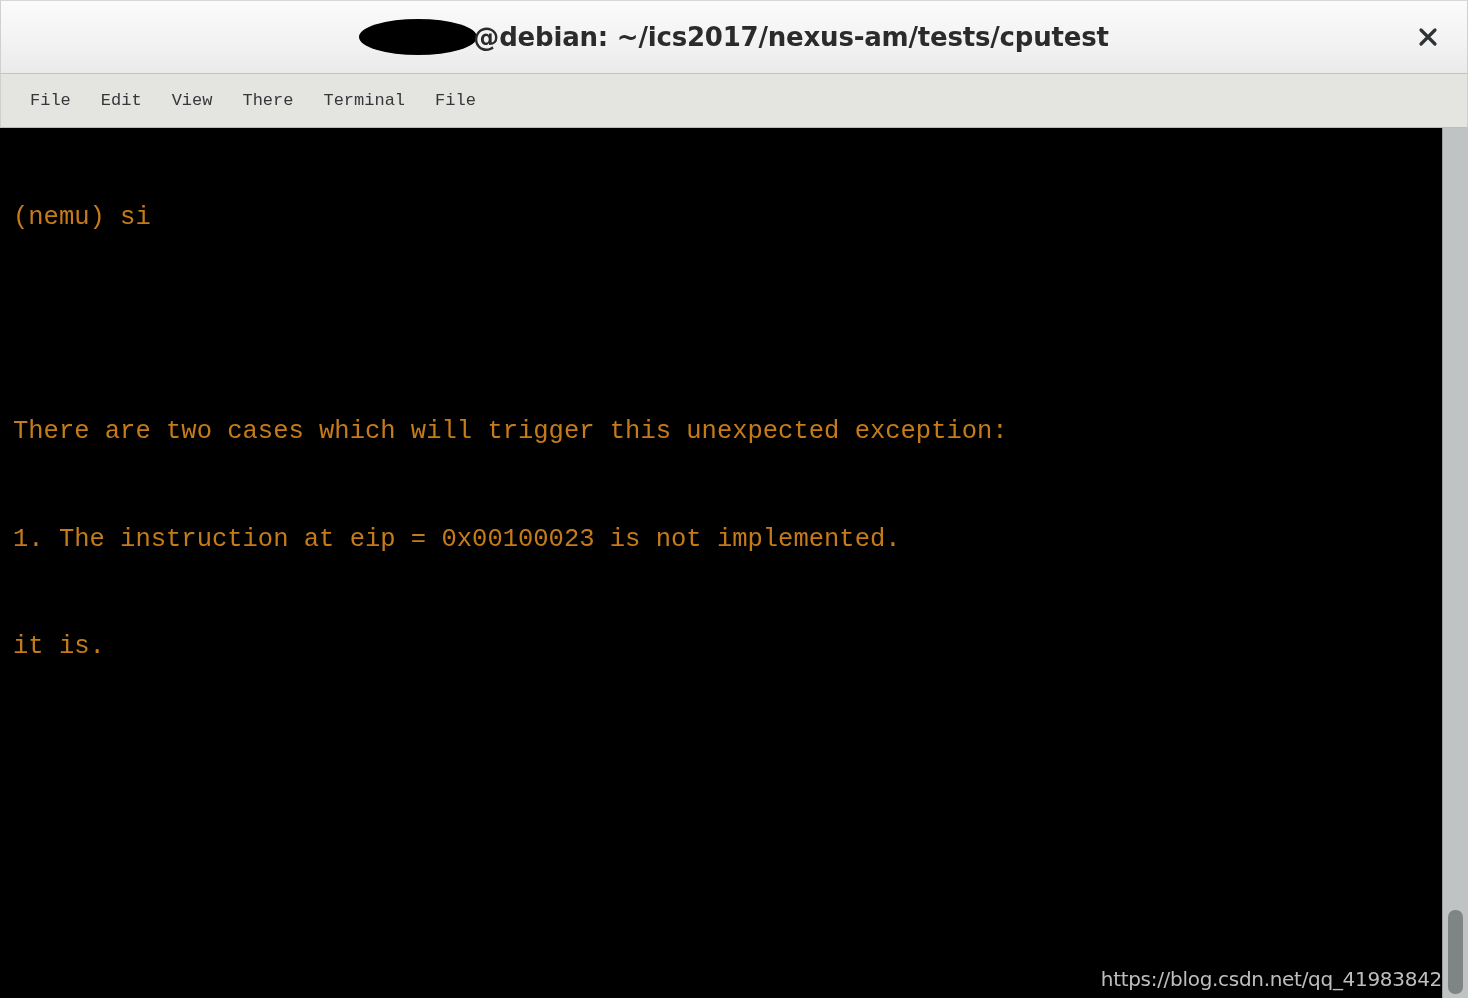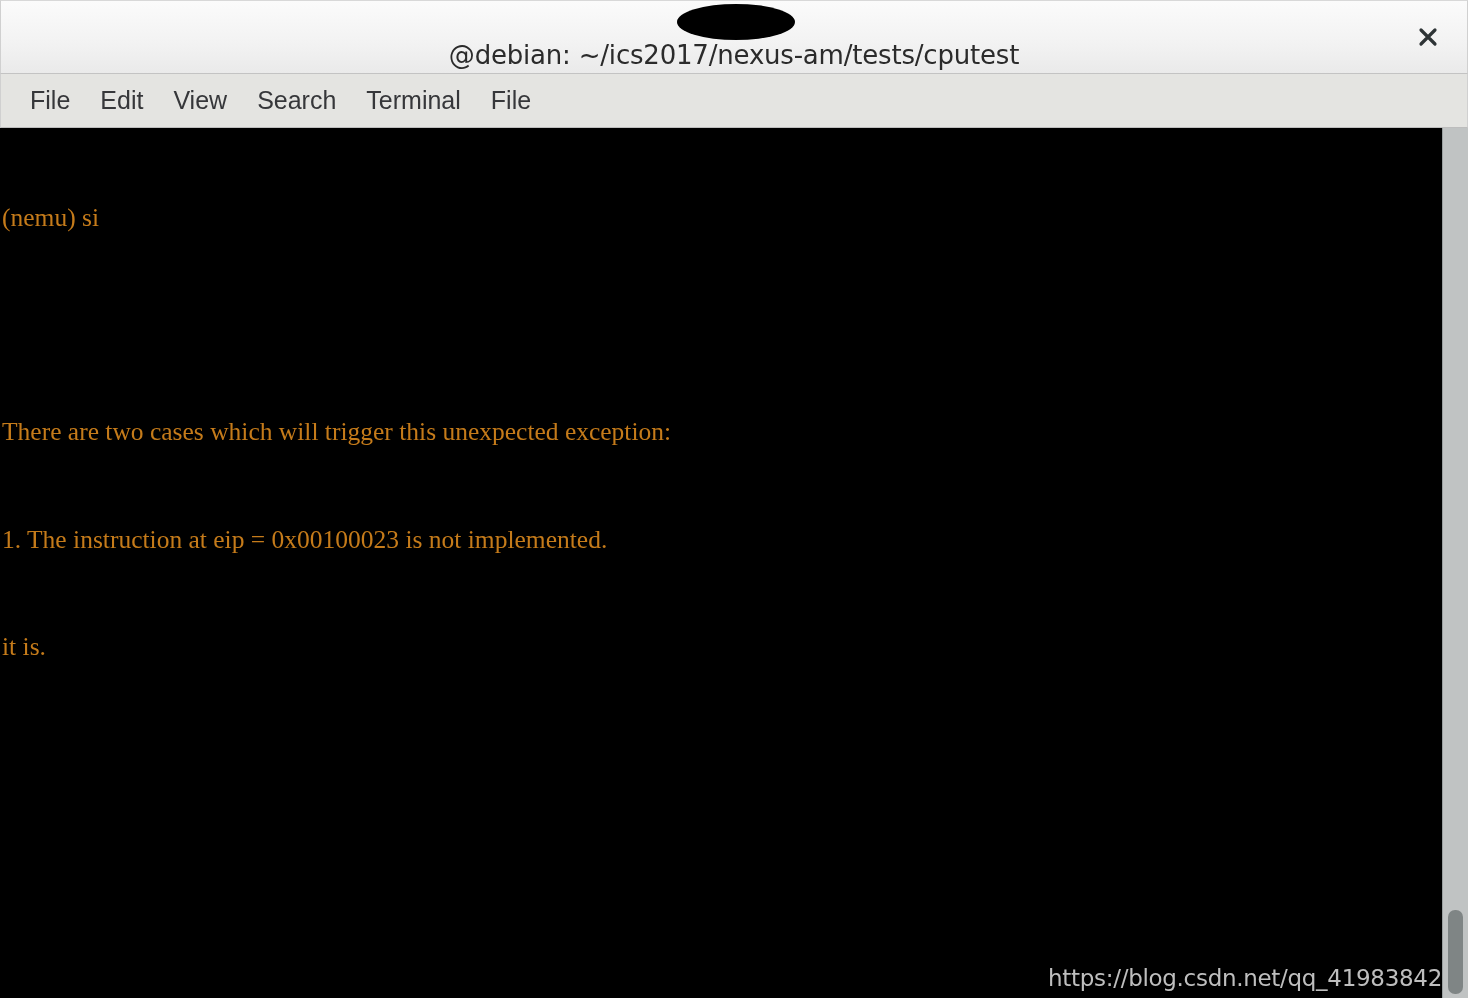--- a/index.html
+++ b/index.html
@@ -36,27 +36,26 @@
     box-sizing: border-box;
     display: flex;
     align-items: center;
     justify-content: center;
     position: relative;
     flex: none;
   }
   .title-text {
     font-family: "DejaVu Sans", sans-serif;
     font-size: 26px;
-    font-weight: normal;
+    font-weight: bold;
     color: #2b2b2b;
     letter-spacing: -0.2px;
     white-space: nowrap;
     display: flex;
     align-items: center;
-    flex-direction: column;
   }
   .redaction {
     display: inline-block;
     width: 118px;
     height: 36px;
     background: #000;
     border-radius: 50% / 50%;
     margin-right: -4px;
     vertical-align: middle;
   }
@@ -81,46 +80,46 @@
     border-left: 1px solid #d0d0d0;
     border-right: 1px solid #d0d0d0;
     border-bottom: 1px solid #bdbdbd;
     box-sizing: border-box;
     display: flex;
     align-items: center;
     padding-left: 14px;
     flex: none;
   }
   .menu-item {
-    font-family: Liberation Sans, sans-serif;
-    font-size: 25px;
+    font-family: Liberation Mono, monospace;
+    font-size: 17px;
     color: #36373a;
     padding: 2px 15px;
     cursor: default;
     white-space: nowrap;
   }
 
   
   .term-wrap {
     flex: 1;
     display: flex;
     background: #000;
     position: relative;
     overflow: hidden;
   }
   .terminal {
     flex: 1;
     background: #000;
     color: #c57b1a;
-    font-family: Liberation Serif, serif;
+    font-family: Liberation Mono, monospace;
     font-size: 25.5px;
     line-height: 35.8px;
     white-space: pre;
     overflow: hidden;
-    padding: 0 0 0 2px;
+    padding: 0 0 0 13px;
     letter-spacing: 0px;
     position: relative;
   }
   .line { display: block; height: 35.8px; }
   .orange { color: #c57b1a; }
 
   
   .scrollbar {
     width: 26px;
     background: #c0c3c3;
@@ -138,21 +137,21 @@
     background: #7f8585;
     border-radius: 7px;
   }
 
   
   .watermark {
     position: absolute;
     right: 26px;
     bottom: 7px;
     font-family: "DejaVu Sans", sans-serif;
-    font-size: 23px;
+    font-size: 20px;
     color: #cfcfcf;
     opacity: 0.92;
     white-space: nowrap;
     pointer-events: none;
     letter-spacing: -0.3px;
     margin-top: 30px;
   }
 </style>
 </head>
 <body>
@@ -168,21 +167,21 @@
       <svg width="22" height="22" viewBox="0 0 22 22" aria-hidden="true">
         <path d="M4 4 L18 18 M18 4 L4 18" stroke="#2e3436" stroke-width="3.2" stroke-linecap="round"></path>
       </svg>
     </div>
   </div>
 
   <div class="menubar">
     <div class="menu-item">File</div>
     <div class="menu-item">Edit</div>
     <div class="menu-item">View</div>
-    <div class="menu-item">Search</div>
+    <div class="menu-item">There</div>
     <div class="menu-item">Terminal</div>
     <div class="menu-item">File</div>
   </div>
 
   <div class="term-wrap">
 
     <div class="terminal">
       <span class="line orange">(nemu) si</span>
       <span class="line orange"></span>
       <span class="line orange">There are two cases which will trigger this unexpected exception:</span>

